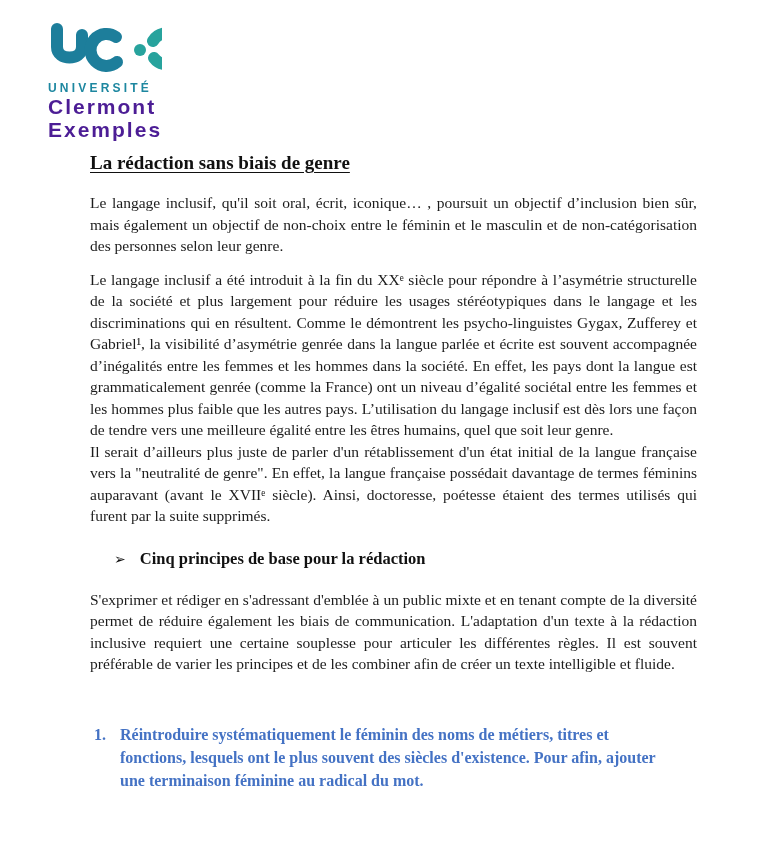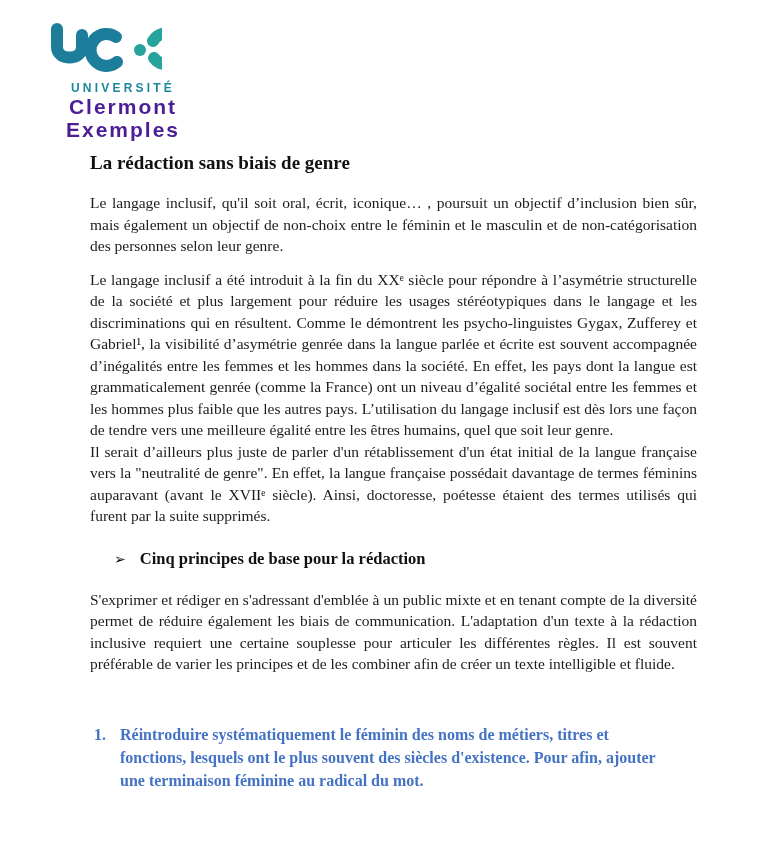--- a/index.html
+++ b/index.html
@@ -6,39 +6,39 @@
   html, body { width: 784px; height: 844px; }
   body {
     background: #ffffff;
     font-family: "Liberation Serif", "DejaVu Serif", serif;
     color: #1c1c1c;
     position: relative;
     overflow: hidden;
   }
 
   
-  .logo { position: absolute; left: 48px; top: 22px; width: 150px; text-align: center; }
+  .logo { position: absolute; left: 48px; top: 22px; width: 150px; }
   .logo-mark { display: block; }
   .logo-univ {
     font-family: "Liberation Sans", "DejaVu Sans", sans-serif;
     font-size: 12px; font-weight: bold; letter-spacing: 3.2px;
     color: #1d87a0; margin-top: 3px; white-space: nowrap;
   }
   .logo-name {
     font-family: "Liberation Sans", "DejaVu Sans", sans-serif;
     font-size: 21px; font-weight: bold; letter-spacing: 2px;
     color: #4c1d95; line-height: 23px; white-space: nowrap;
   }
 
   
   .content { position: absolute; left: 90px; top: 152px; width: 607px; }
 
   .doc-title {
     font-size: 19px; font-weight: bold;
-    text-underline-offset: 3px;
+    text-decoration: underline; text-underline-offset: 3px;
     margin-bottom: 18px; color: #111;
   }
 
   .para {
     font-size: 15.5px; line-height: 21.5px;
     text-align: justify; margin-bottom: 12px;
     color: #1c1c1c;
   }
 
   .section-heading {

